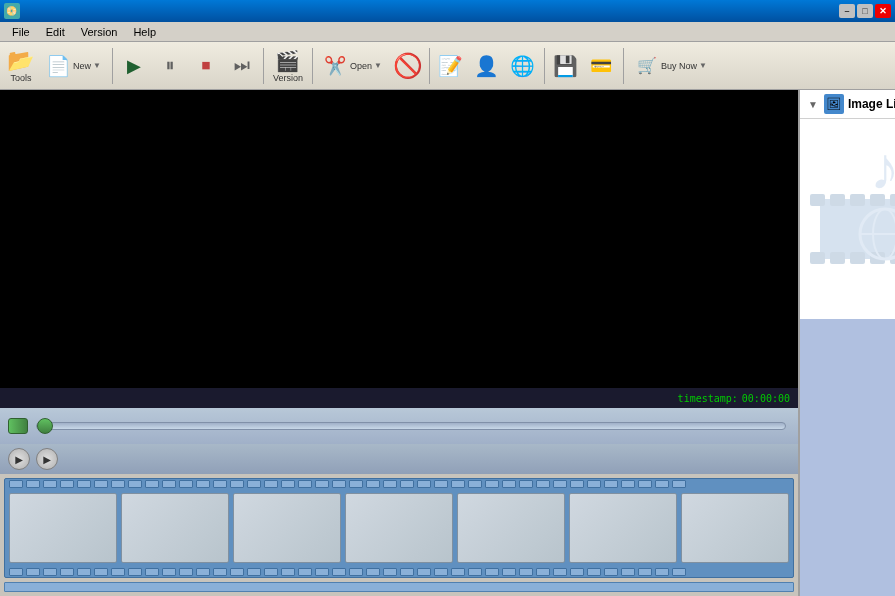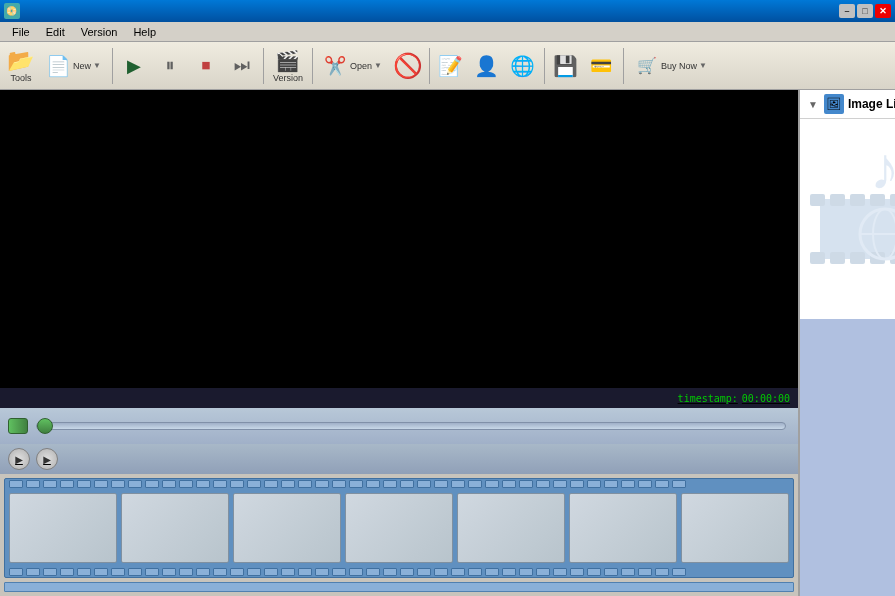--- a/index.html
+++ b/index.html
@@ -306,21 +306,21 @@
     <div class="toolbar-btn-icon">
         <span style="font-size:16px;">🛒</span>
       </div>
     <span>Buy Now</span>
     <span class="arrow-down">▼</span>
   </div>
 </div>
 
 <div class="main-content">
 
-  <div style="flex:1; display:flex; flex-direction:column; border-right:1px solid #a0a0a0;text-decoration:underline;">
+  <div style="flex:1; display:flex; flex-direction:column; border-right:1px solid #a0a0a0;">
 
     <div class="video-panel" style="flex:1; border:none;">
       <div class="video-screen"></div>
       <div class="timestamp-bar">
         <span style="color:#00cc00; font-size:10px; font-family:monospace;">timestamp:</span>
         <span style="color:#00cc00; font-size:10px; font-family:monospace; margin-left:4px;">00:00:00</span>
       </div>
 
       <div class="playback-controls">
         <div style="width:20px; height:16px; background:linear-gradient(to right, #60c060, #408040); border-radius:3px; border:1px solid #306030;"></div>

